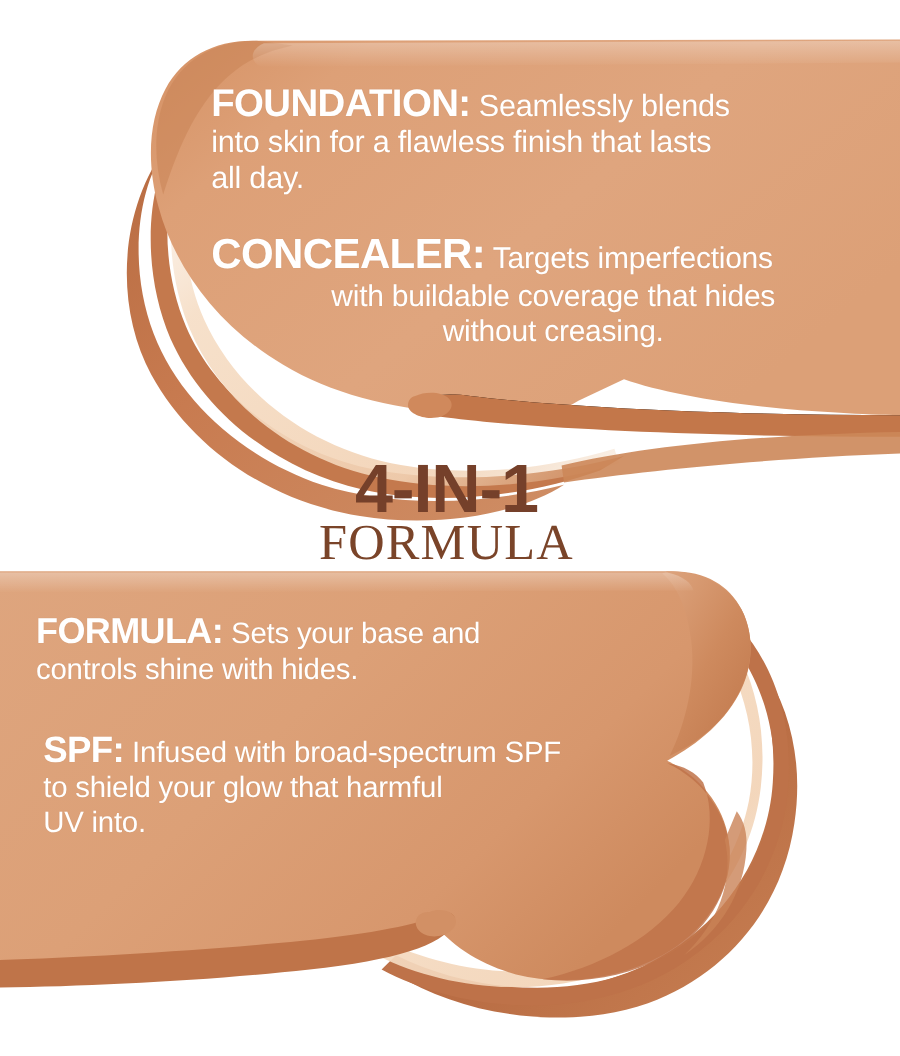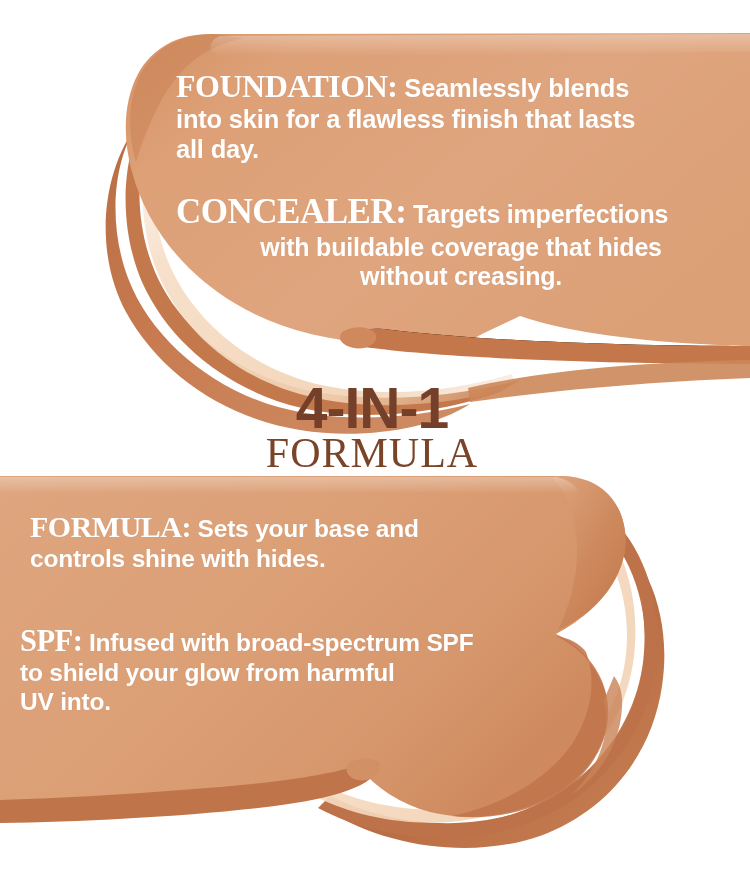--- a/index.html
+++ b/index.html
@@ -28,24 +28,23 @@
   .block {
     position: absolute;
     color: #ffffff;
     line-height: 1.16;
     letter-spacing: -0.2px;
     text-shadow: 0 0 1px rgba(120,70,40,0.12);
   }
   .lead {
     font-weight: bold;
     letter-spacing: -0.5px;
-    font-family: Liberation Serif, serif;
   }
   .body-txt {
-    font-weight: bold;
+    font-weight: normal;
   }
 
   #foundation-block {
     left: 176px;
     top: 68px;
     width: 560px;
     font-size: 25.5px;
   }
   #foundation-block .lead { font-size: 32px; }
 
@@ -61,25 +60,24 @@
 
   #compact-block {
     left: 30px;
     top: 510px;
     width: 520px;
     font-size: 24.5px;
   }
   #compact-block .lead { font-size: 30px; }
 
   #spf-block {
-    left: 20px;
+    left: 36px;
     top: 608px;
     width: 560px;
     font-size: 24.5px;
-    margin-top: 16px;
   }
   #spf-block .lead { font-size: 30.5px; }
 
   
   #formula-headline {
     position: absolute;
     left: 0;
     top: 382px;
     width: 744px;
     text-align: center;
@@ -343,17 +341,17 @@
       <span class="body-txt">Sets your base and</span>
     </div>
     <div class="body-txt">controls shine with hides.</div>
   </div>
 
   <div class="block" id="spf-block">
     <div>
       <span class="lead">SPF:</span>
       <span class="body-txt">Infused with broad-spectrum SPF</span>
     </div>
-    <div class="body-txt">to shield your glow from harmful</div>
+    <div class="body-txt">to shield your glow that harmful</div>
     <div class="body-txt">UV into.</div>
   </div>
 
 </div>
 
 </body></html>

